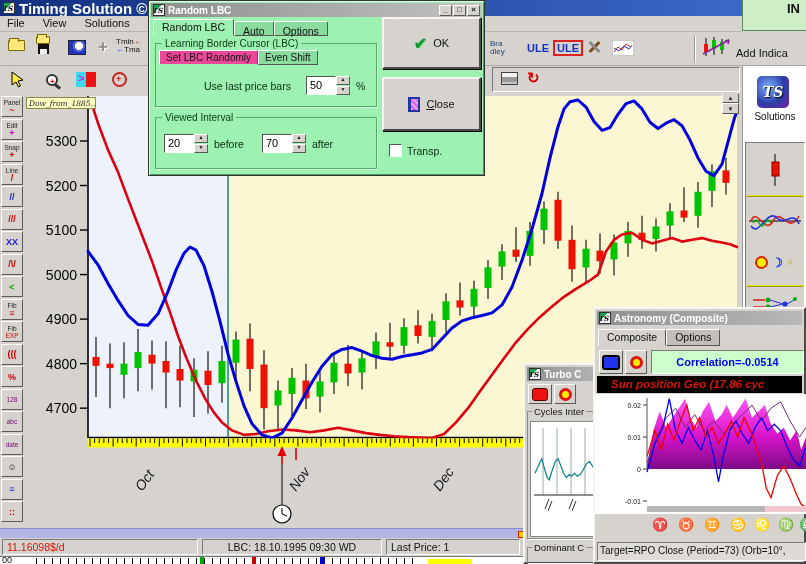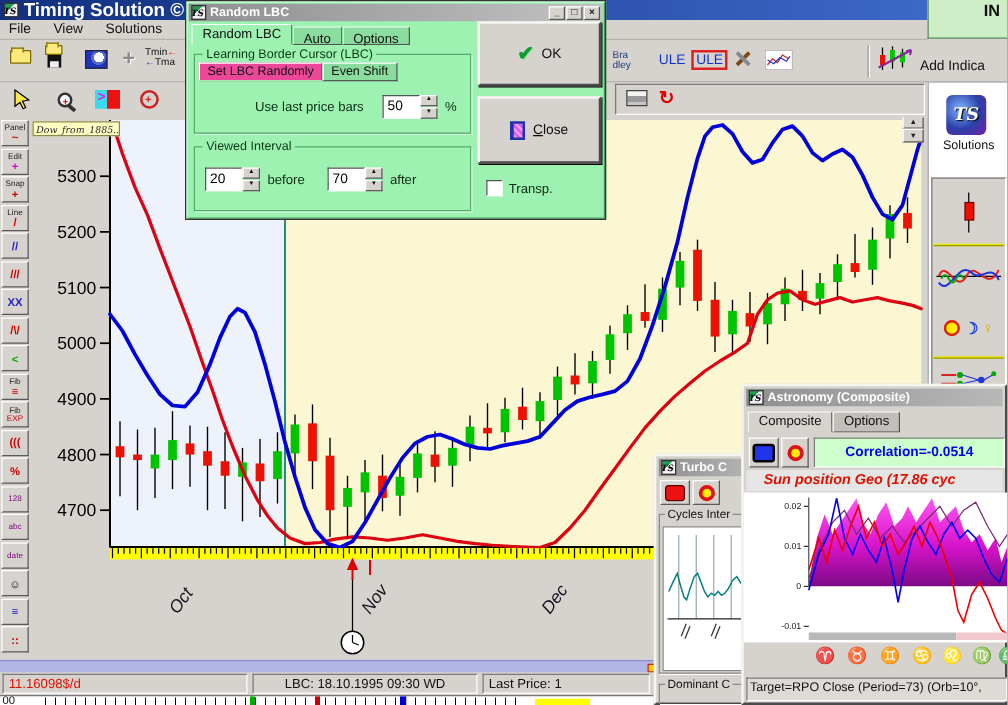--- a/index.html
+++ b/index.html
@@ -21,21 +21,21 @@
 .folder{width:17px;height:11px;background:#ffe97a;border:1px solid #7a6a00;border-radius:1px;position:relative}
 .folder:before{content:"";position:absolute;left:0;top:-3px;width:8px;height:3px;background:#ffe97a;border:1px solid #7a6a00;border-bottom:none}
 .floppy{width:11px;height:10px;background:#111;position:relative}
 .floppy:before{content:"";position:absolute;left:2px;top:5px;width:7px;height:5px;background:#eee}
 .sat{width:18px;height:15px;background:#1f35c0 radial-gradient(circle at 62% 38%,#fff 0 4px,rgba(255,255,255,.25) 4px 6px,transparent 6px);border:1px solid #223}
 .plus-ico{font-size:17px;font-weight:bold;color:#8a8a8a;text-shadow:1px 1px 0 #fff;line-height:10px}
 .tmin-block{font-size:8px;line-height:8px;color:#111;text-align:left}
 .arr-red{color:#d00;font-weight:bold}
 .arr-blue{color:#12c;font-weight:bold}
 .bradley{font-size:8px;line-height:8px;color:#223a7d;text-align:left}
-.ule{font-weight:normal;color:#1133cc;font-size:11px}
+.ule{font-weight:bold;color:#1133cc;font-size:11px}
 .ule-box{border:2px solid #dd2222;padding:0 2px}
 .tools-ico{position:relative;width:16px;height:16px}
 .tools-ico span{position:absolute;left:7px;top:1px;width:3px;height:14px;background:#7a4a16;transform:rotate(45deg)}
 .tools-ico span:last-child{background:#88898f;transform:rotate(-45deg)}
 .sep-v{position:absolute;width:2px;height:26px;border-left:1px solid #9a9a9a;border-right:1px solid #fff}
 
 .cursor-btn svg{display:block}
 .mag{position:relative;width:12px;height:12px;border:2px solid #333;border-radius:50%;background:#fff}
 .mag i{position:absolute;left:2px;top:1px;font-style:normal;color:#d00;font-weight:bold;font-size:8px}
 .mag b{position:absolute;right:-5px;bottom:-4px;width:7px;height:2.5px;background:#333;transform:rotate(40deg)}
@@ -123,21 +123,21 @@
 .grp-gray{position:absolute;border:1px solid #8a8a8a;box-shadow:1px 1px 0 #fff}
 .grp-gray .grp-lbl{position:absolute;left:4px;top:-6px;background:#d6d3ce;padding:0 2px;font-size:9.5px;color:#111}
 #turbosvg{position:absolute;left:5px;top:56px;background:#fff;border:1px solid #888}
 
 #astro-window{left:593px;top:307px;width:213px;height:257px;background:#d6d3ce;border:2px solid;border-color:#f6f5f2 #4a4a4a #4a4a4a #f6f5f2;z-index:5}
 #astro-window .dlg-titlebar{background:linear-gradient(90deg,#8f8f8f,#b8b8b8)}
 .tab-gray{border:1px solid;border-color:#fff #555 #d6d3ce #fff;background:#d6d3ce;padding:1px 8px 2px;font-size:10.5px;color:#111;border-radius:2px 2px 0 0}
 .tab-gray.inactive{background:#c2bfba;border-bottom:1px solid #555}
 #corr-panel{position:absolute;left:56px;top:41px;width:153px;height:24px;background:#ccffcc;border:1px solid;border-color:#7a7a7a #fff #fff #7a7a7a;
  display:flex;align-items:center;justify-content:center;font-weight:bold;font-size:11px}
-#astro-banner{position:absolute;left:2px;top:67px;width:205px;height:17px;background:#e5e5e5;
+#astro-banner{position:absolute;left:2px;top:67px;width:205px;height:17px;background:#000000;
  font:bold italic 11.5px "Liberation Sans",sans-serif;color:#dd1100;padding:2px 0 0 14px;white-space:nowrap;overflow:hidden}
 #astrosvg{position:absolute;left:0;top:85px;background:#fff}
 #zodiac-row{position:absolute;left:0;top:208px;width:213px;height:20px}
 #zodiac-row span{position:absolute;top:0;font-size:13px;font-weight:bold}
 #astro-status{position:absolute;left:2px;top:233px;width:209px;height:19px;background:#dedbd6;border:1px solid;border-color:#7a7a7a #fff #fff #7a7a7a;
  font-size:10px;color:#111;padding:2px 2px;white-space:nowrap;overflow:hidden}
 </style>
 </head>
 <body>
 

